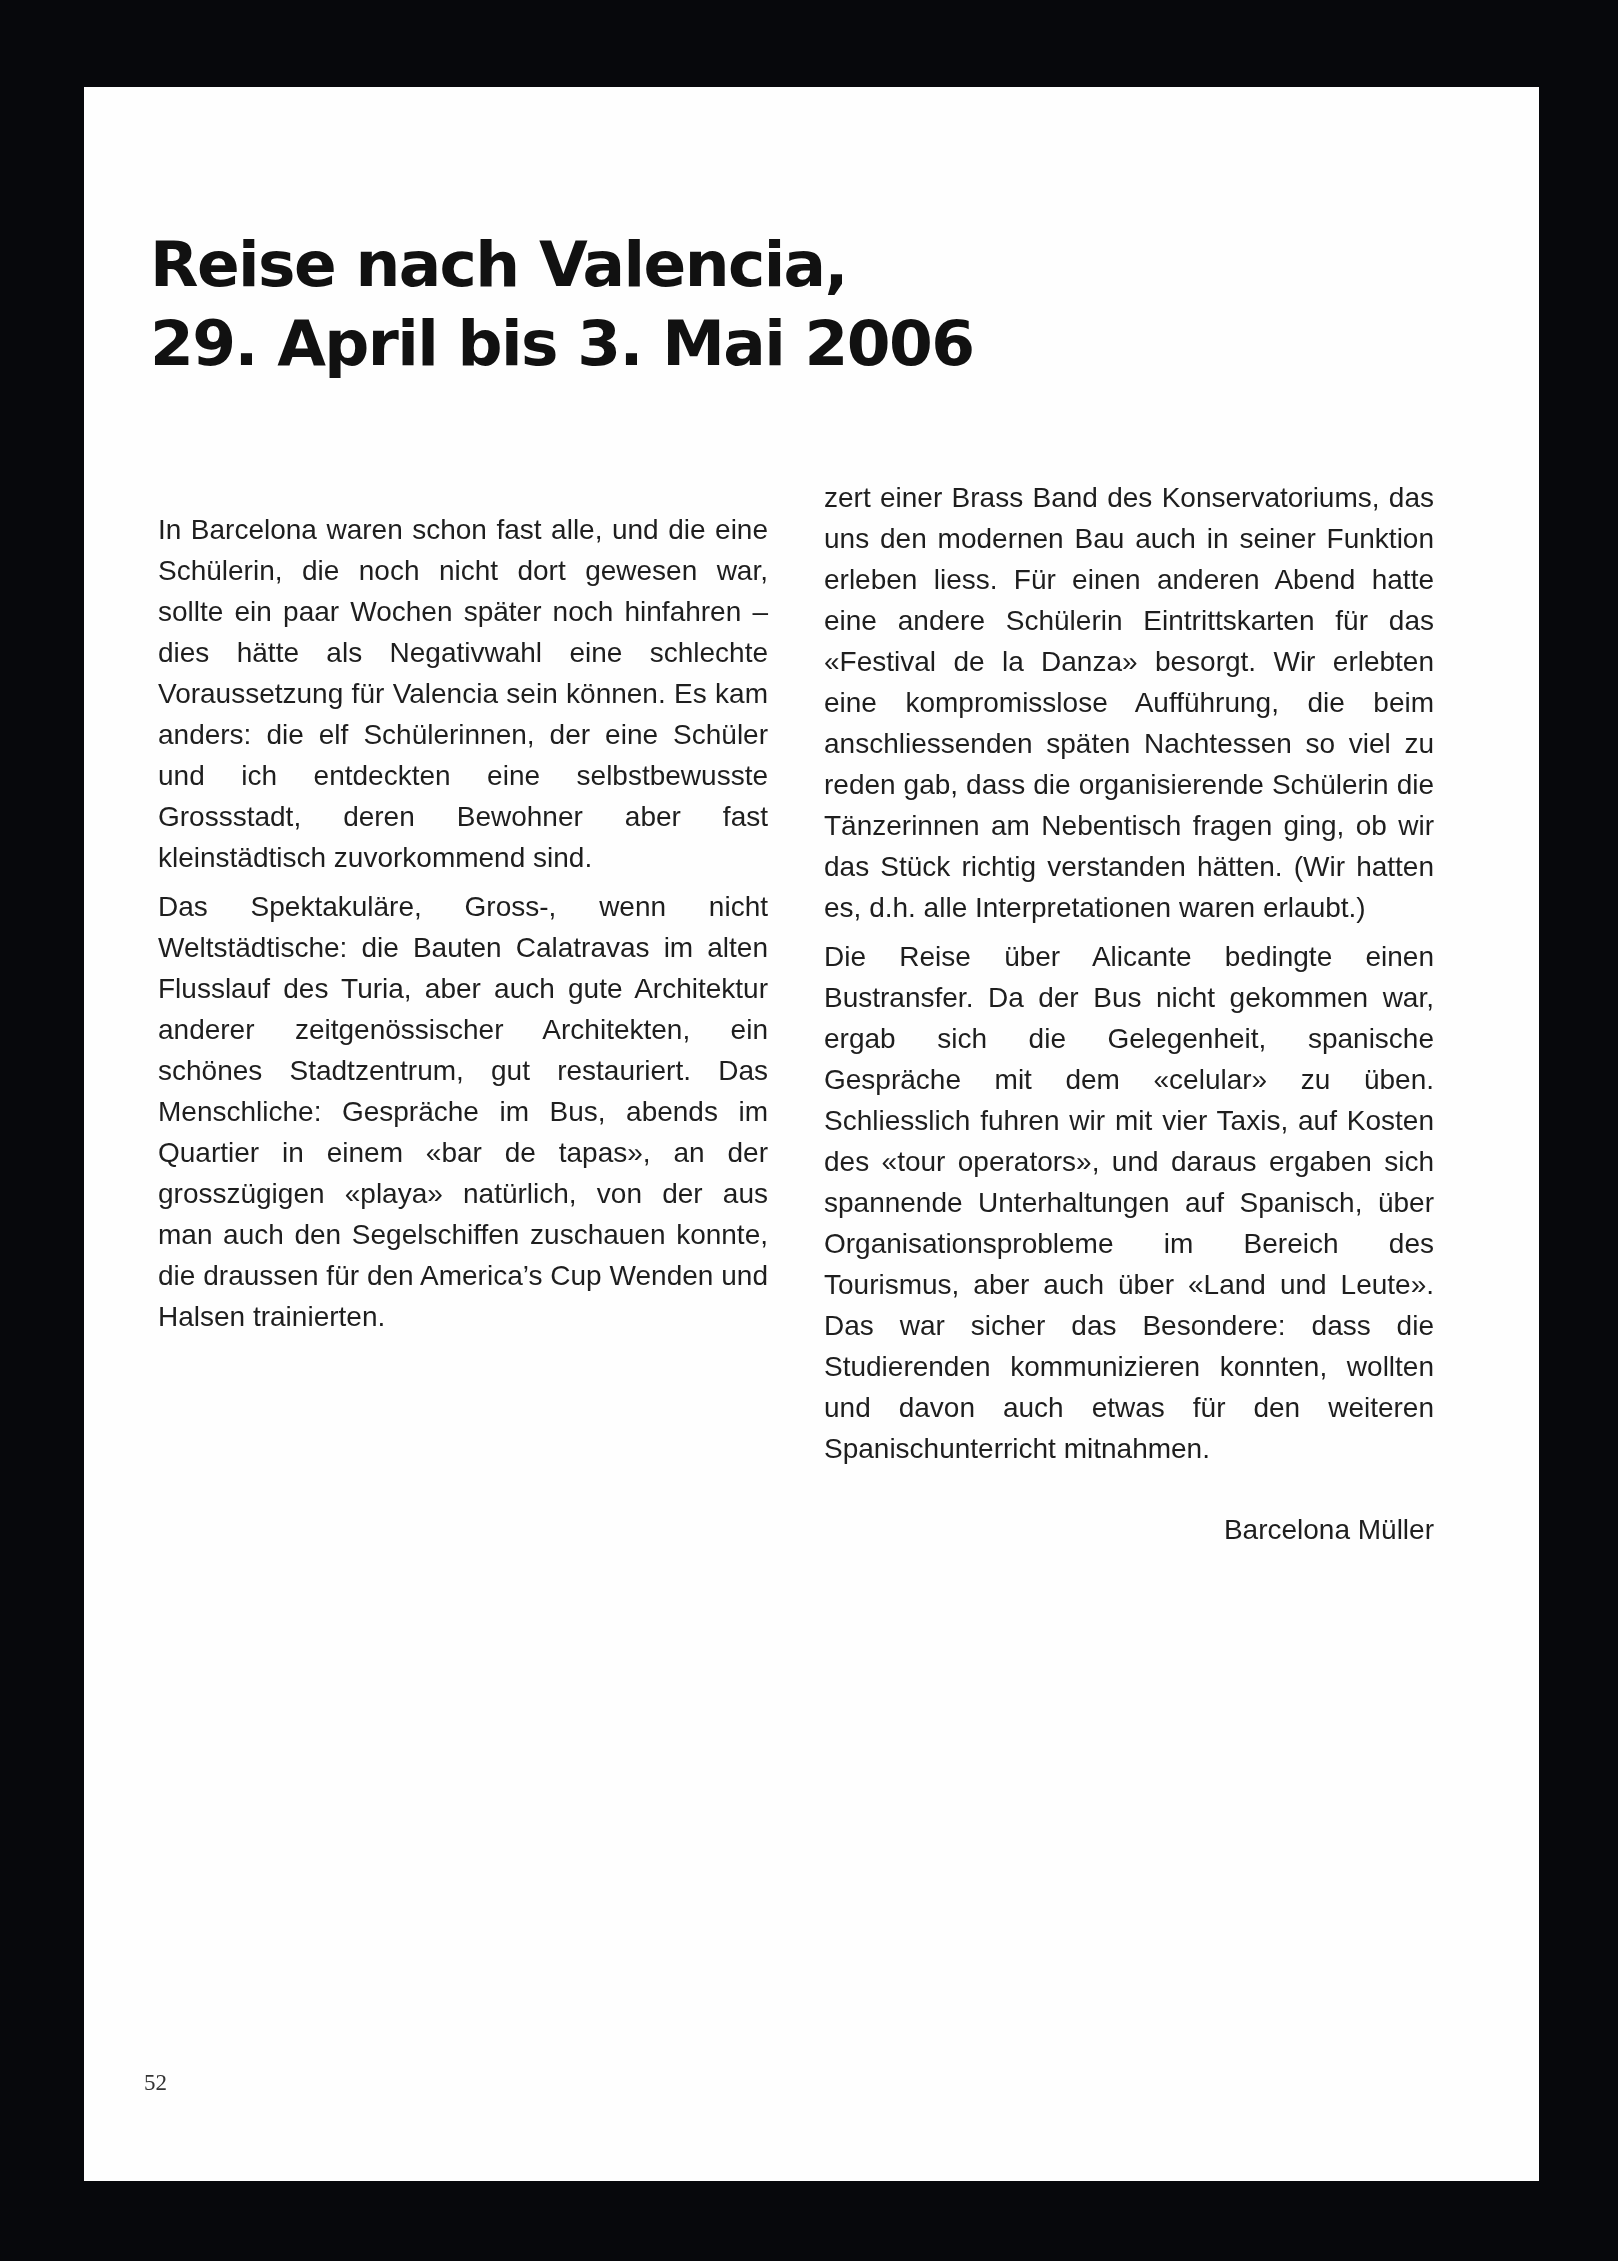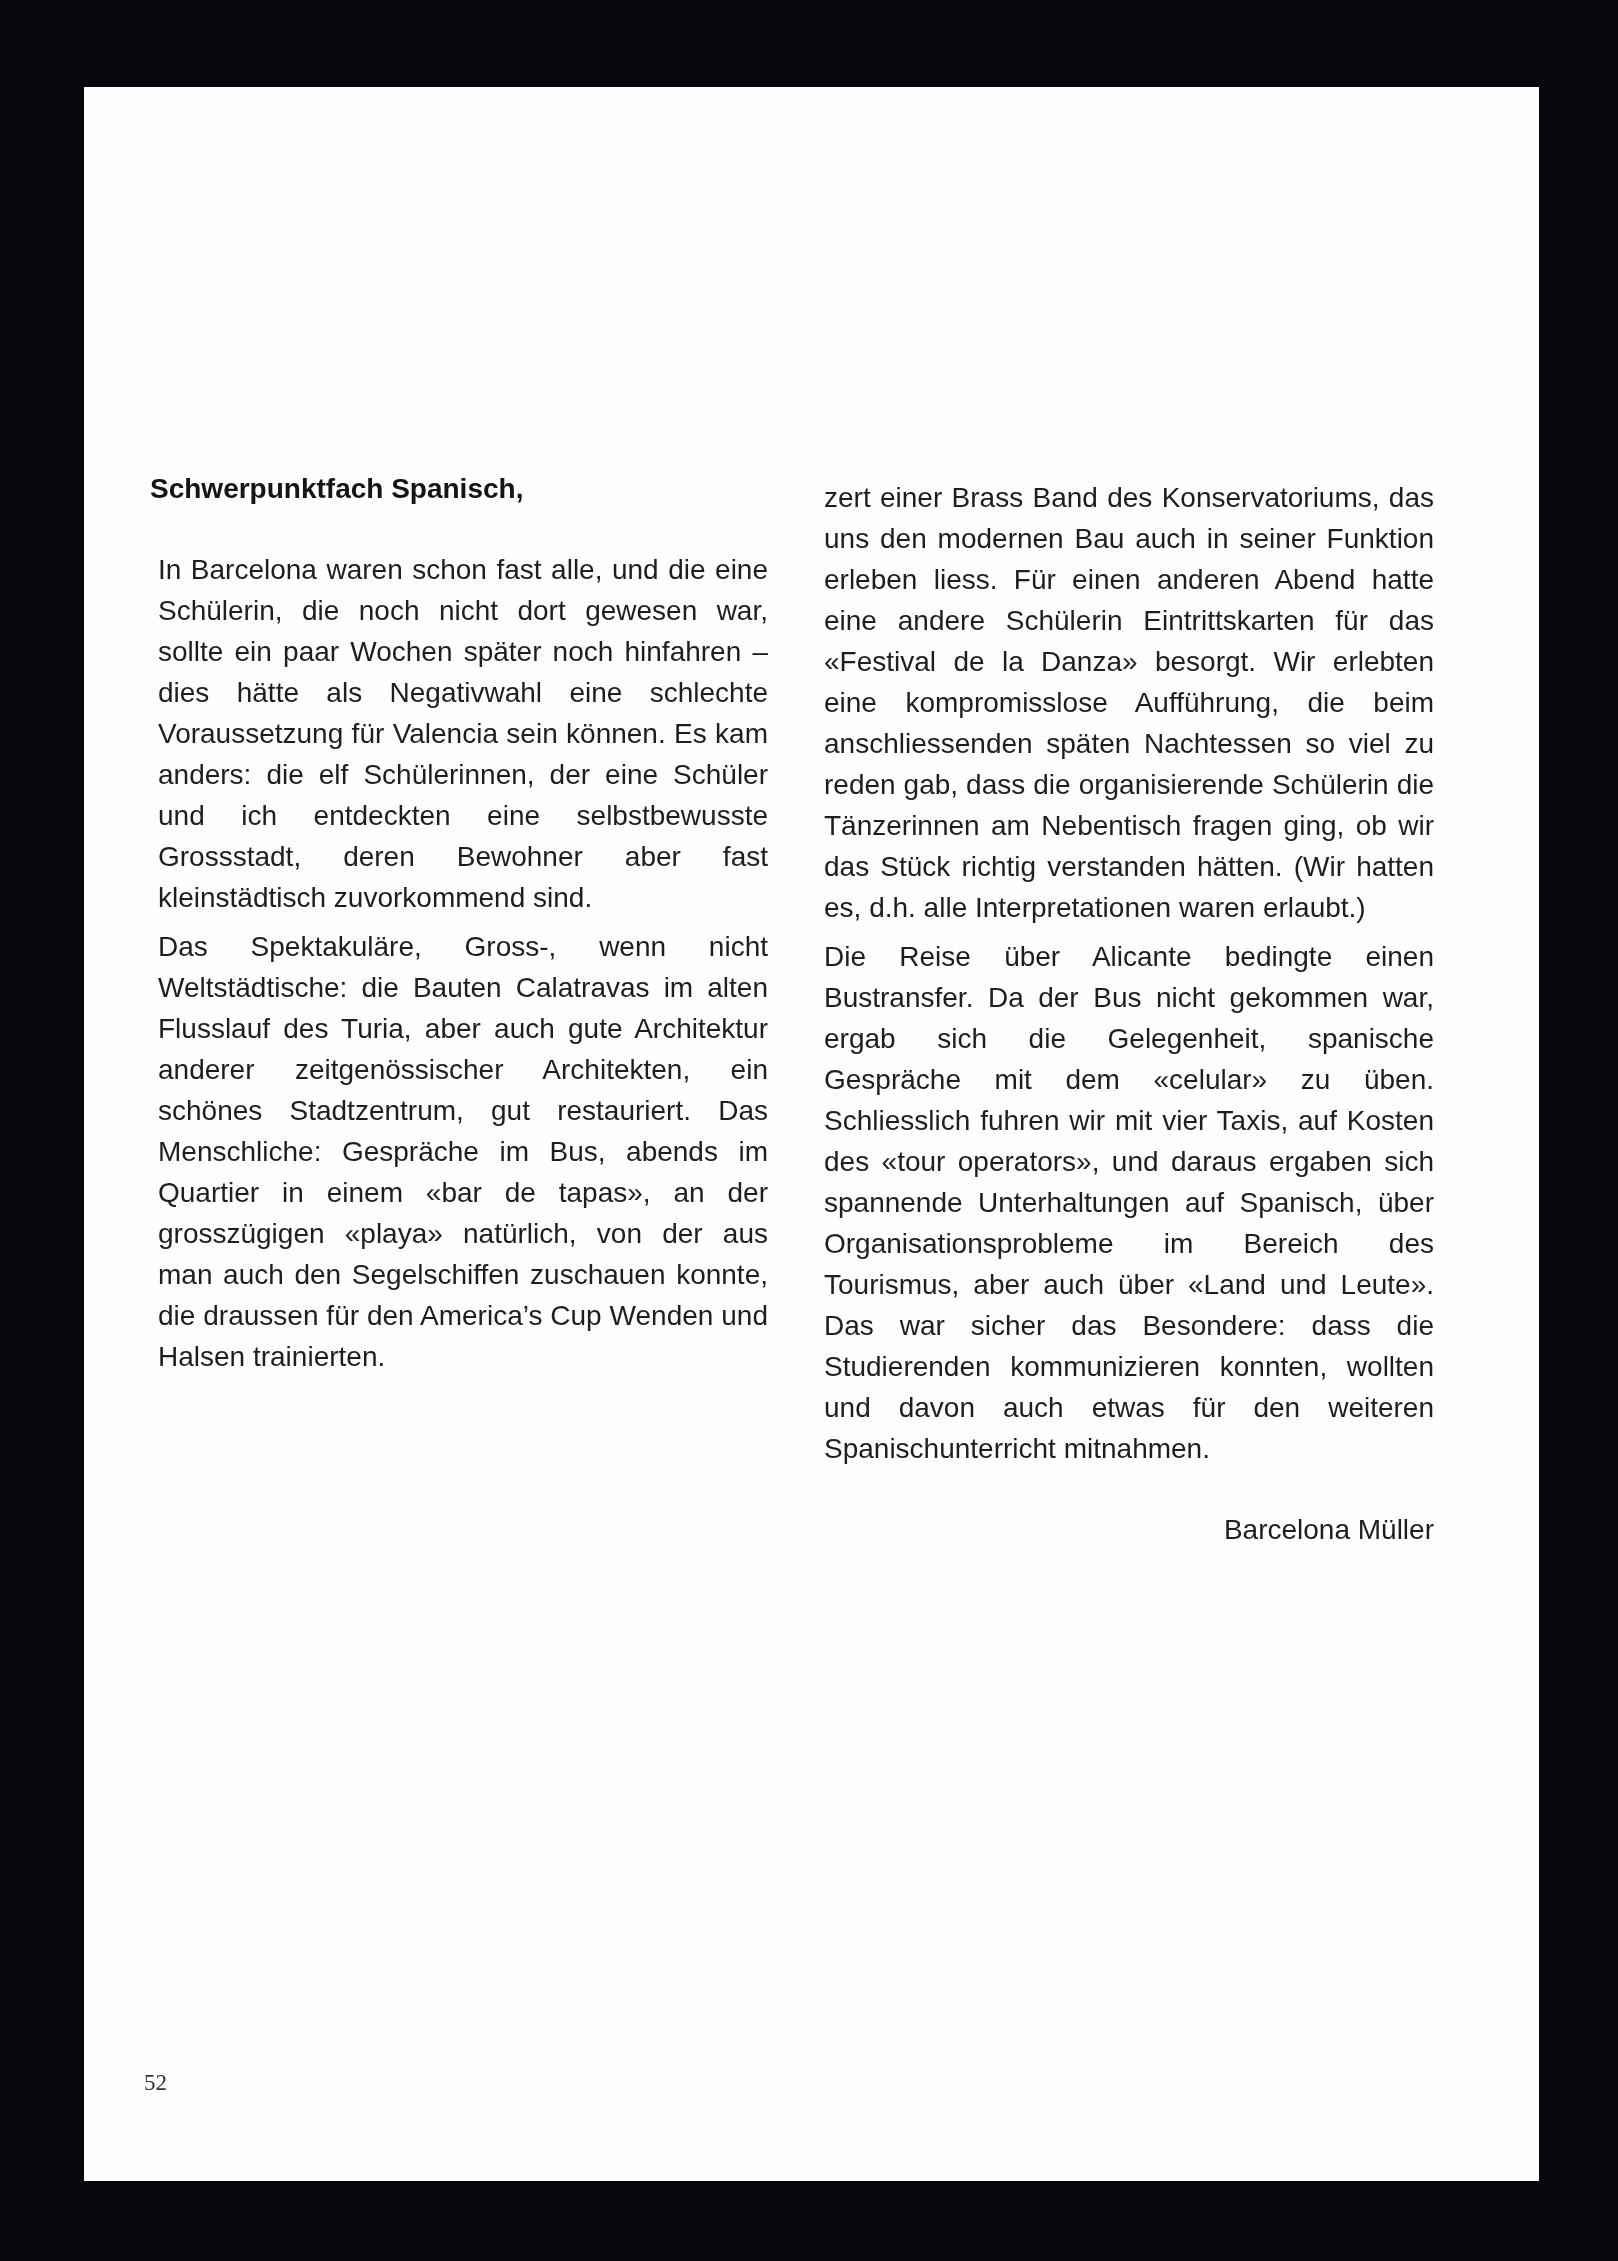--- a/index.html
+++ b/index.html
@@ -60,24 +60,27 @@
     font-family: "Liberation Serif", "DejaVu Serif", serif;
     font-size: 23px;
     color: #333;
   }
 </style>
 </head>
 <body>
 
 <div class="page">
 
+  <h1 class="title">
+    <span>Reise nach Valencia,</span>
+    <span>29. April bis 3. Mai 2006</span>
+  </h1>
 
   <div class="col left">
     <h2 class="subhead">
-      <span>Schwerpunktfach Spanisch,</span>
     </h2>
     <p class="para">In Barcelona waren schon fast alle, und die eine Schülerin, die noch nicht dort gewesen war, sollte ein paar Wochen später noch hinfahren – dies hätte als Negativwahl eine schlechte Voraussetzung für Valencia sein können. Es kam anders: die elf Schülerinnen, der eine Schüler und ich entdeckten eine selbstbewusste Grossstadt, deren Bewohner aber fast kleinstädtisch zuvorkommend sind.</p>
     <p class="para">Das Spektakuläre, Gross-, wenn nicht Weltstädtische: die Bauten Calatravas im alten Flusslauf des Turia, aber auch gute Architektur anderer zeitgenössischer Architekten, ein schönes Stadtzentrum, gut restauriert. Das Menschliche: Gespräche im Bus, abends im Quartier in einem «bar de tapas», an der grosszügigen «playa» natürlich, von der aus man auch den Segelschiffen zuschauen konnte, die draussen für den America’s Cup Wenden und Halsen trainierten.</p>
   </div>
 
   <div class="col right">
     <p class="para">zert einer Brass Band des Konservatoriums, das uns den modernen Bau auch in seiner Funktion erleben liess. Für einen anderen Abend hatte eine andere Schülerin Eintrittskarten für das «Festival de la Danza» besorgt. Wir erlebten eine kompromisslose Aufführung, die beim anschliessenden späten Nachtessen so viel zu reden gab, dass die organisierende Schülerin die Tänzerinnen am Nebentisch fragen ging, ob wir das Stück richtig verstanden hätten. (Wir hatten es, d.h. alle Interpretationen waren erlaubt.)</p>
     <p class="para">Die Reise über Alicante bedingte einen Bustransfer. Da der Bus nicht gekommen war, ergab sich die Gelegenheit, spanische Gespräche mit dem «celular» zu üben. Schliesslich fuhren wir mit vier Taxis, auf Kosten des «tour operators», und daraus ergaben sich spannende Unterhaltungen auf Spanisch, über Organisationsprobleme im Bereich des Tourismus, aber auch über «Land und Leute». Das war sicher das Besondere: dass die Studierenden kommunizieren konnten, wollten und davon auch etwas für den weiteren Spanischunterricht mitnahmen.</p>
     <p class="para author">Barcelona Müller</p>
   </div>

